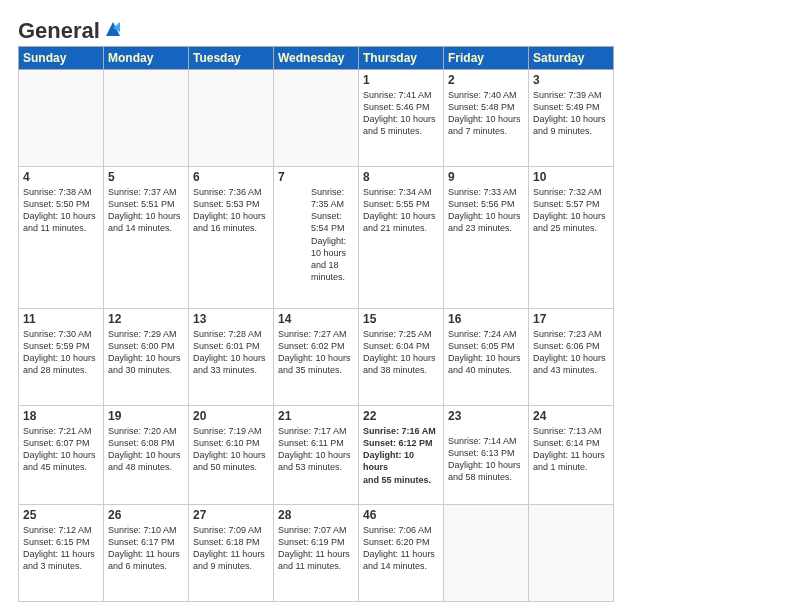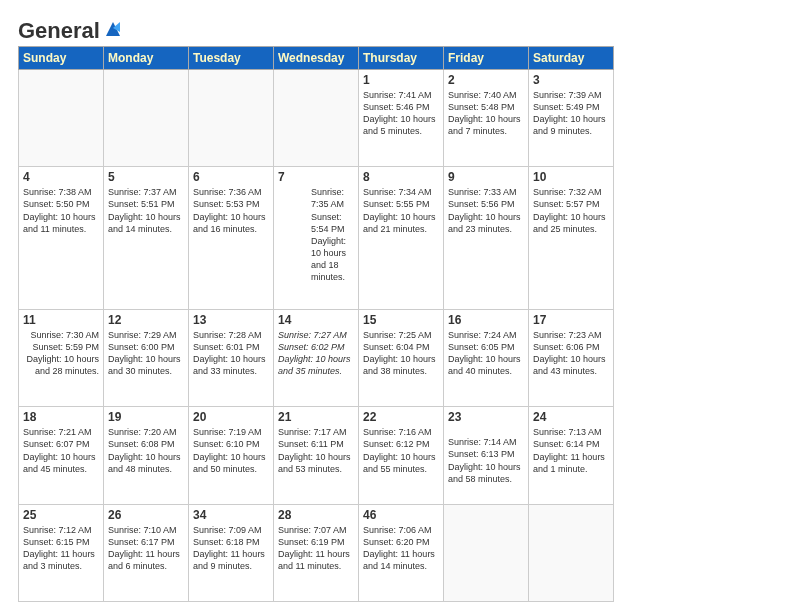--- a/index.html
+++ b/index.html
@@ -192,42 +192,42 @@
             <span class="day-num">10</span>
             <div class="day-info" style="white-space: pre-line;">Sunrise: 7:32 AM
 Sunset: 5:57 PM
 Daylight: 10 hours
 and 25 minutes.</div>
           </td>
         </tr>
         <tr>
           <td>
             <span class="day-num">11</span>
-            <div class="day-info" style="white-space: pre-line; text-align: right;">Sunrise: 7:30 AM
+            <div class="day-info" style="white-space: pre-line;">Sunrise: 7:30 AM
 Sunset: 5:59 PM
 Daylight: 10 hours
 and 28 minutes.</div>
           </td>
           <td>
             <span class="day-num">12</span>
             <div class="day-info" style="white-space: pre-line;">Sunrise: 7:29 AM
 Sunset: 6:00 PM
 Daylight: 10 hours
 and 30 minutes.</div>
           </td>
           <td>
             <span class="day-num">13</span>
             <div class="day-info" style="white-space: pre-line;">Sunrise: 7:28 AM
 Sunset: 6:01 PM
 Daylight: 10 hours
 and 33 minutes.</div>
           </td>
           <td>
             <span class="day-num">14</span>
-            <div class="day-info" style="white-space: pre-line; font-style: italic;">Sunrise: 7:27 AM
+            <div class="day-info" style="white-space: pre-line;">Sunrise: 7:27 AM
 Sunset: 6:02 PM
 Daylight: 10 hours
 and 35 minutes.</div>
           </td>
           <td>
             <span class="day-num">15</span>
             <div class="day-info" style="white-space: pre-line;">Sunrise: 7:25 AM
 Sunset: 6:04 PM
 Daylight: 10 hours
 and 38 minutes.</div>
@@ -271,21 +271,21 @@
           </td>
           <td>
             <span class="day-num">21</span>
             <div class="day-info" style="white-space: pre-line;">Sunrise: 7:17 AM
 Sunset: 6:11 PM
 Daylight: 10 hours
 and 53 minutes.</div>
           </td>
           <td>
             <span class="day-num">22</span>
-            <div class="day-info" style="white-space: pre-line;">Sunrise: 7:16 AM
+            <div class="day-info" style="white-space: pre-line; font-weight: bold;">Sunrise: 7:16 AM
 Sunset: 6:12 PM
 Daylight: 10 hours
 and 55 minutes.</div>
           </td>
           <td>
             <span class="day-num">23</span>
             <div class="day-info" style="white-space: pre-line; margin-top: 12px;">Sunrise: 7:14 AM
 Sunset: 6:13 PM
 Daylight: 10 hours
 and 58 minutes.</div>
@@ -307,21 +307,21 @@
 and 3 minutes.</div>
           </td>
           <td>
             <span class="day-num">26</span>
             <div class="day-info" style="white-space: pre-line;">Sunrise: 7:10 AM
 Sunset: 6:17 PM
 Daylight: 11 hours
 and 6 minutes.</div>
           </td>
           <td>
-            <span class="day-num">34</span>
+            <span class="day-num">27</span>
             <div class="day-info" style="white-space: pre-line;">Sunrise: 7:09 AM
 Sunset: 6:18 PM
 Daylight: 11 hours
 and 9 minutes.</div>
           </td>
           <td>
             <span class="day-num">28</span>
             <div class="day-info" style="white-space: pre-line;">Sunrise: 7:07 AM
 Sunset: 6:19 PM
 Daylight: 11 hours

